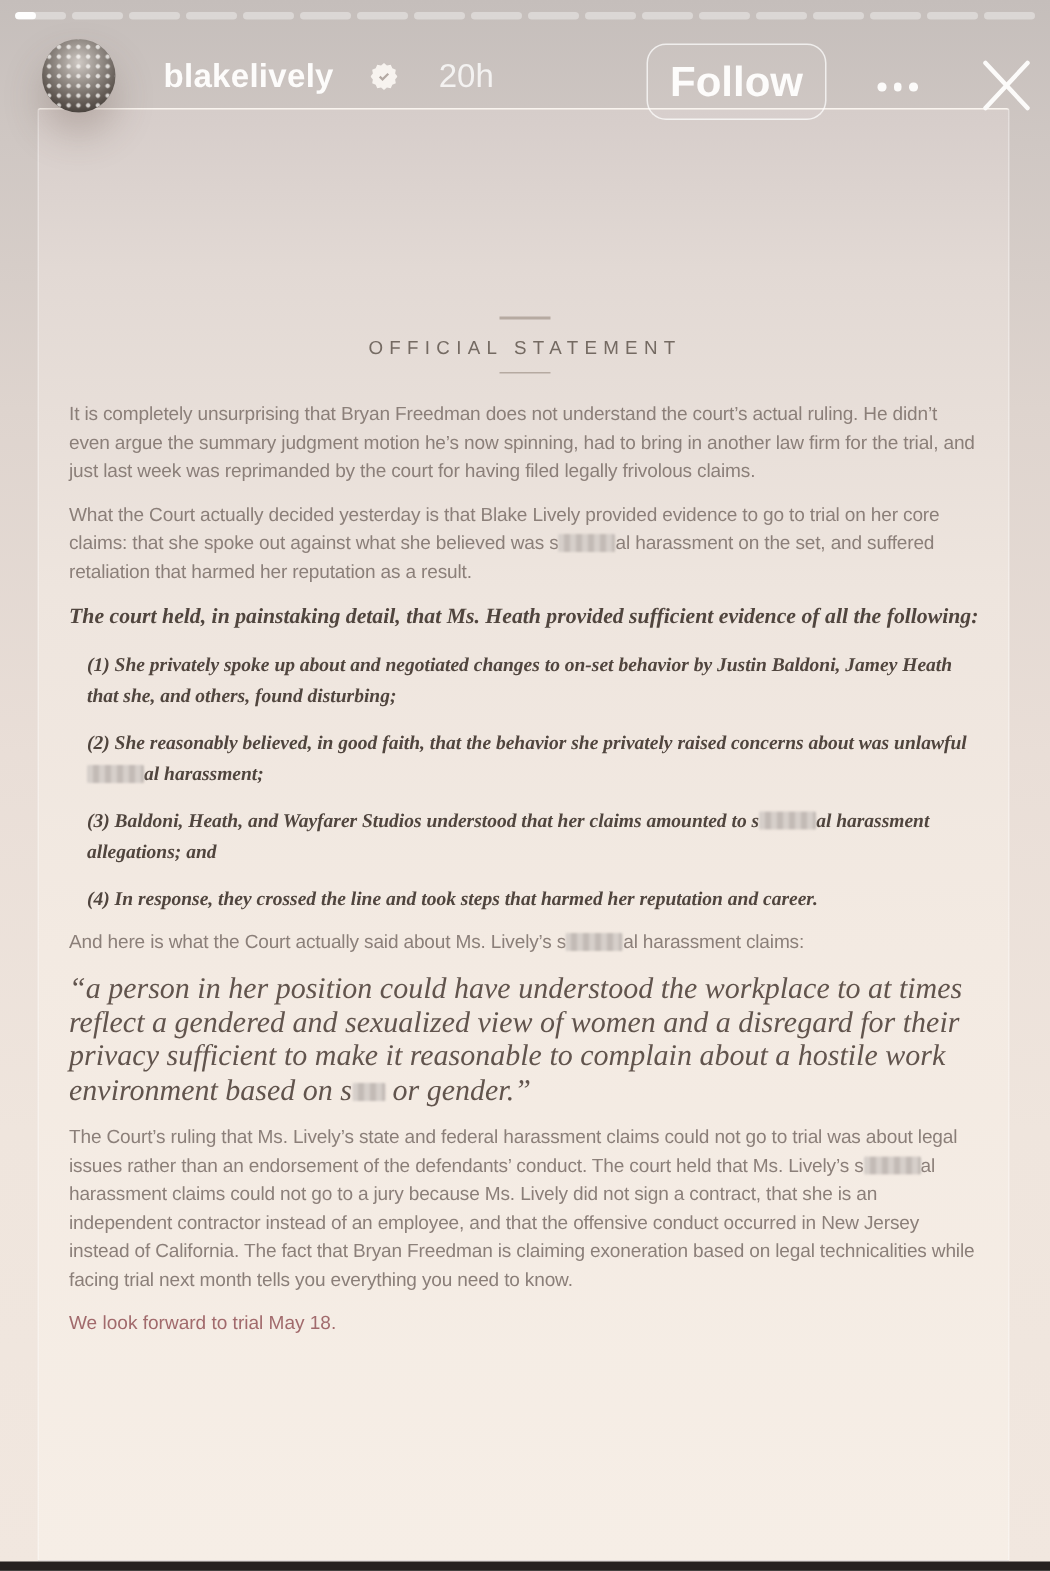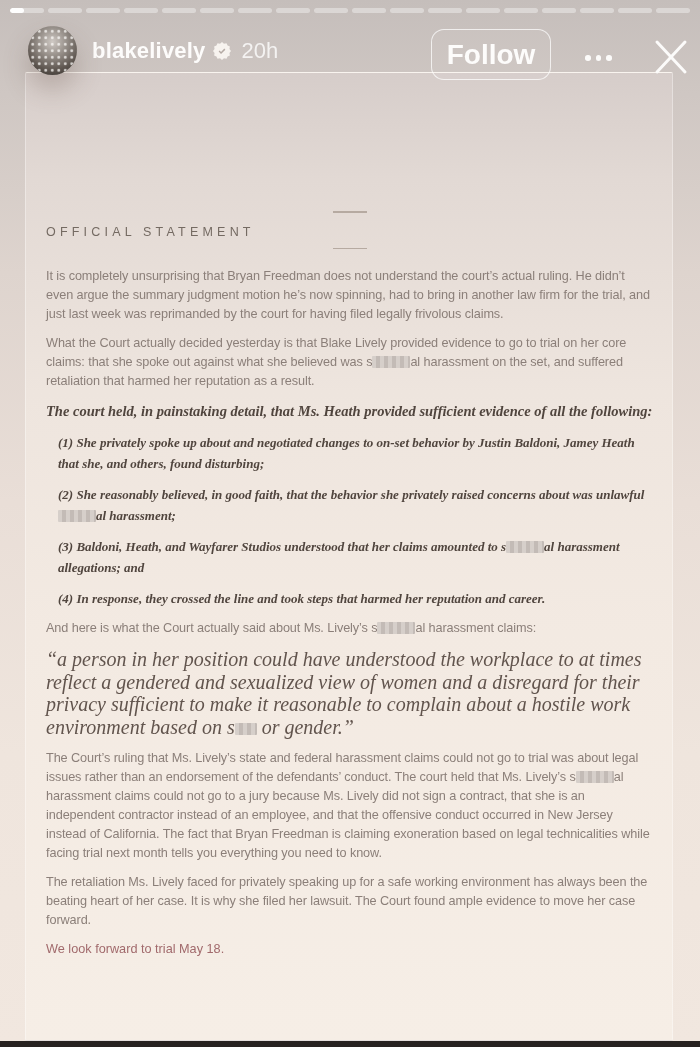--- a/index.html
+++ b/index.html
@@ -4,21 +4,21 @@
 <style>
   html,body{margin:0;padding:0;background:#111;}
   .stage{position:relative;width:700px;height:1047px;overflow:hidden;margin:0 auto;
     font-family:"Liberation Sans",sans-serif;
     background:linear-gradient(180deg,#c5bebb 0%,#cfc7c3 9%,#ded4ce 26%,#e9ded7 48%,#efe5dd 72%,#f1e7df 100%);}
   
   .progress-bar{position:absolute;top:8px;left:10px;right:10px;height:5px;display:flex;gap:4px;z-index:5;}
   .seg{flex:1;height:5px;border-radius:3px;background:rgba(255,255,255,.38);overflow:hidden;position:relative;}
   .seg-fill{height:100%;background:#fefefe;border-radius:3px;}
   
-  .topbar{position:absolute;top:26px;left:28px;display:flex;align-items:center;z-index:6;}
+  .topbar{position:absolute;top:26px;left:28px;display:flex;align-items:center;z-index:6;gap:17px;}
   .avatar{position:relative;width:49px;height:49px;border-radius:50%;overflow:hidden;flex:none;
     background:radial-gradient(circle at 50% 32%,#cfc9c4 0%,#9a938d 32%,#5e5650 68%,#2c2824 100%);
     box-shadow:0 14px 26px rgba(96,74,64,.28);}
   .avatar-dots{position:absolute;inset:0;border-radius:50%;opacity:.8;
     background-image:radial-gradient(circle,rgba(252,250,248,.95) 1px,rgba(252,250,248,0) 1.9px);
     background-size:6.5px 6.5px;background-position:1.5px 2px;}
   .username{margin-left:15px;font-size:22px;font-weight:700;color:#fdfcfb;letter-spacing:.2px;}
   .verified{margin-left:7px;flex:none;}
   .timestamp{margin-left:11px;font-size:22px;font-weight:400;color:rgba(255,255,255,.78);}
   .follow{position:absolute;left:431px;top:29px;width:120px;height:51px;z-index:6;
@@ -28,21 +28,21 @@
   .more{position:absolute;left:581px;top:51px;z-index:6;display:flex;gap:5px;cursor:pointer;padding:4px;}
   .more i{width:5.5px;height:5.5px;border-radius:50%;background:#fcfbfa;}
   .close{position:absolute;left:649px;top:33px;z-index:6;cursor:pointer;}
   
   .card{position:absolute;left:25px;right:27px;top:72px;bottom:6px;z-index:1;overflow:hidden;
     border:1px solid rgba(255,255,255,.35);border-radius:2px;
     background:linear-gradient(180deg,#d6cdca 0%,#e2d9d4 11%,#eee5de 33%,#f3eae2 58%,#f6eee6 100%);}
   .statement{padding:138px 18px 0 20px;}
   .rule{width:34px;height:1.5px;background:#b6aaa1;margin:0 auto 12px;}
   .rule-b{margin:0 auto 18px;}
-  .kicker{font-size:12.5px;letter-spacing:4.2px;color:#746a62;margin:0 0 9px;}
+  .kicker{text-align:center;font-size:12.5px;letter-spacing:4.2px;color:#746a62;margin:0 0 9px;}
   .title{text-align:center;font-family:"Liberation Serif",serif;font-style:italic;font-weight:400;
     font-size:19.5px;color:#594f49;margin:0 0 13px;}
   
   .p-sans{font-family:"Liberation Sans",sans-serif;font-size:12.7px;line-height:19px;
     letter-spacing:-.1px;color:#8b7f79;margin:0 0 10px;}
   .p-lead{font-family:"Liberation Serif",serif;font-style:italic;font-weight:700;
     font-size:14.5px;line-height:21px;color:#50453e;margin:3px 0 10px;}
   .p-item{font-family:"Liberation Serif",serif;font-style:italic;font-weight:700;
     font-size:13px;line-height:21px;color:#50453e;margin:0 0 10px 12px;}
   .p-quote{font-family:"Liberation Serif",serif;font-style:italic;font-weight:400;
@@ -119,20 +119,19 @@
           <p class="p-sans">It is completely unsurprising that Bryan Freedman does not understand the court’s actual ruling. He didn’t even argue the summary judgment motion he’s now spinning, had to bring in another law firm for the trial, and just last week was reprimanded by the court for having filed legally frivolous claims.</p>
           <p class="p-sans">What the Court actually decided yesterday is that Blake Lively provided evidence to go to trial on her core claims: that she spoke out against what she believed was s<span class="censor"></span>al harassment on the set, and suffered retaliation that harmed her reputation as a result.</p>
           <p class="p-lead">The court held, in painstaking detail, that Ms. Heath provided sufficient evidence of all the following:</p>
           <p class="p-item">(1) She privately spoke up about and negotiated changes to on-set behavior by Justin Baldoni, Jamey Heath that she, and others, found disturbing;</p>
           <p class="p-item">(2) She reasonably believed, in good faith, that the behavior she privately raised concerns about was unlawful <span class="censor"></span>al harassment;</p>
           <p class="p-item">(3) Baldoni, Heath, and Wayfarer Studios understood that her claims amounted to s<span class="censor"></span>al harassment allegations; and</p>
           <p class="p-item">(4) In response, they crossed the line and took steps that harmed her reputation and career.</p>
           <p class="p-sans">And here is what the Court actually said about Ms. Lively’s s<span class="censor"></span>al harassment claims:</p>
           <p class="p-quote">“a person in her position could have understood the workplace to at times reflect a gendered and sexualized view of women and a disregard for their privacy sufficient to make it reasonable to complain about a hostile work environment based on s<span class="censor narrow"></span> or gender.”</p>
           <p class="p-sans">The Court’s ruling that Ms. Lively’s state and federal harassment claims could not go to trial was about legal issues rather than an endorsement of the defendants’ conduct. The court held that Ms. Lively’s s<span class="censor"></span>al harassment claims could not go to a jury because Ms. Lively did not sign a contract, that she is an independent contractor instead of an employee, and that the offensive conduct occurred in New Jersey instead of California. The fact that Bryan Freedman is claiming exoneration based on legal technicalities while facing trial next month tells you everything you need to know.</p>
-          <p class="p-sans">The retaliation Ms. Lively faced for privately speaking up for a safe working environment has always been the beating heart of her case. It is why she filed her lawsuit. The Court found ample evidence to move her case forward.</p>
           <p class="p-accent">We look forward to trial May 18.</p>
         </div>
     </div>
   </div>
 
   <div class="bottom-strip"></div>
 </div>
 
 </body></html>

